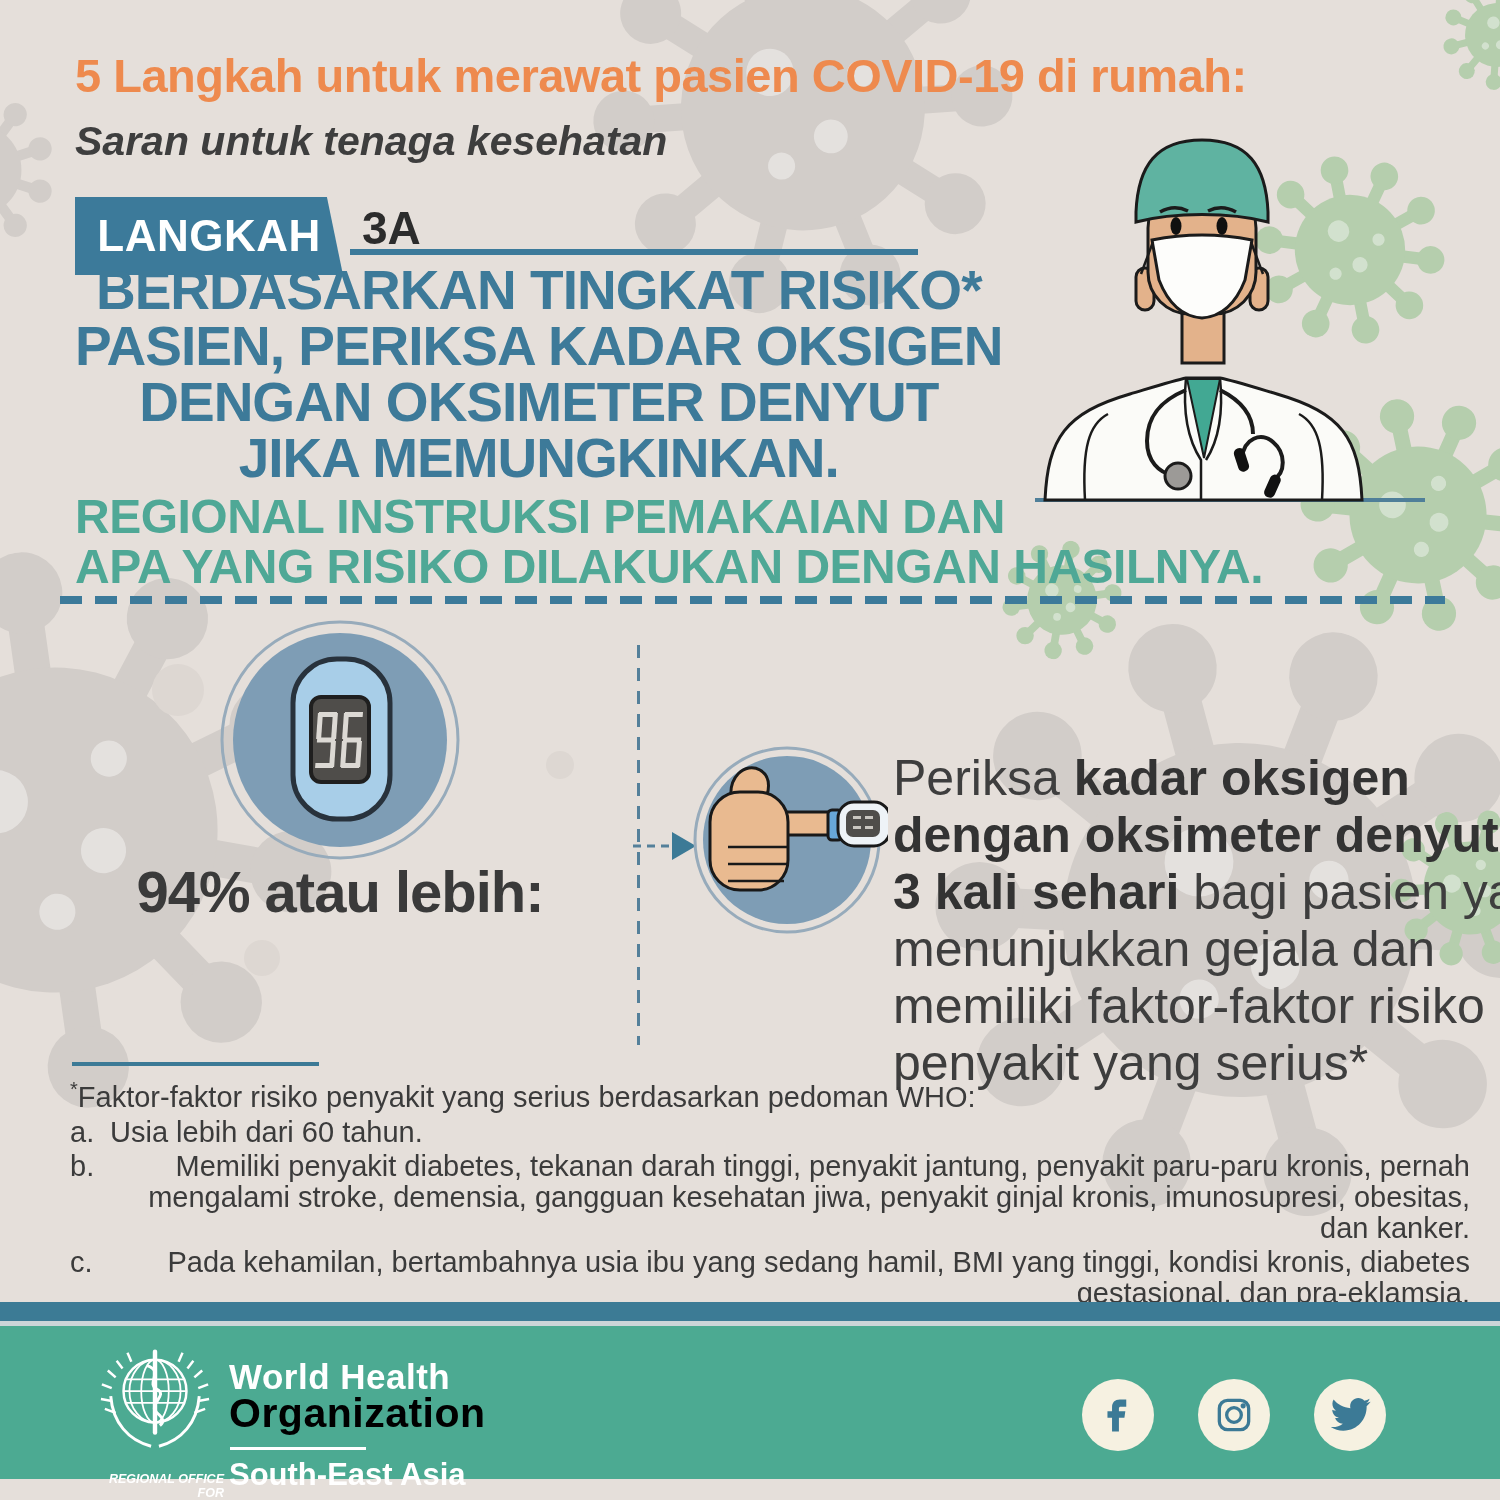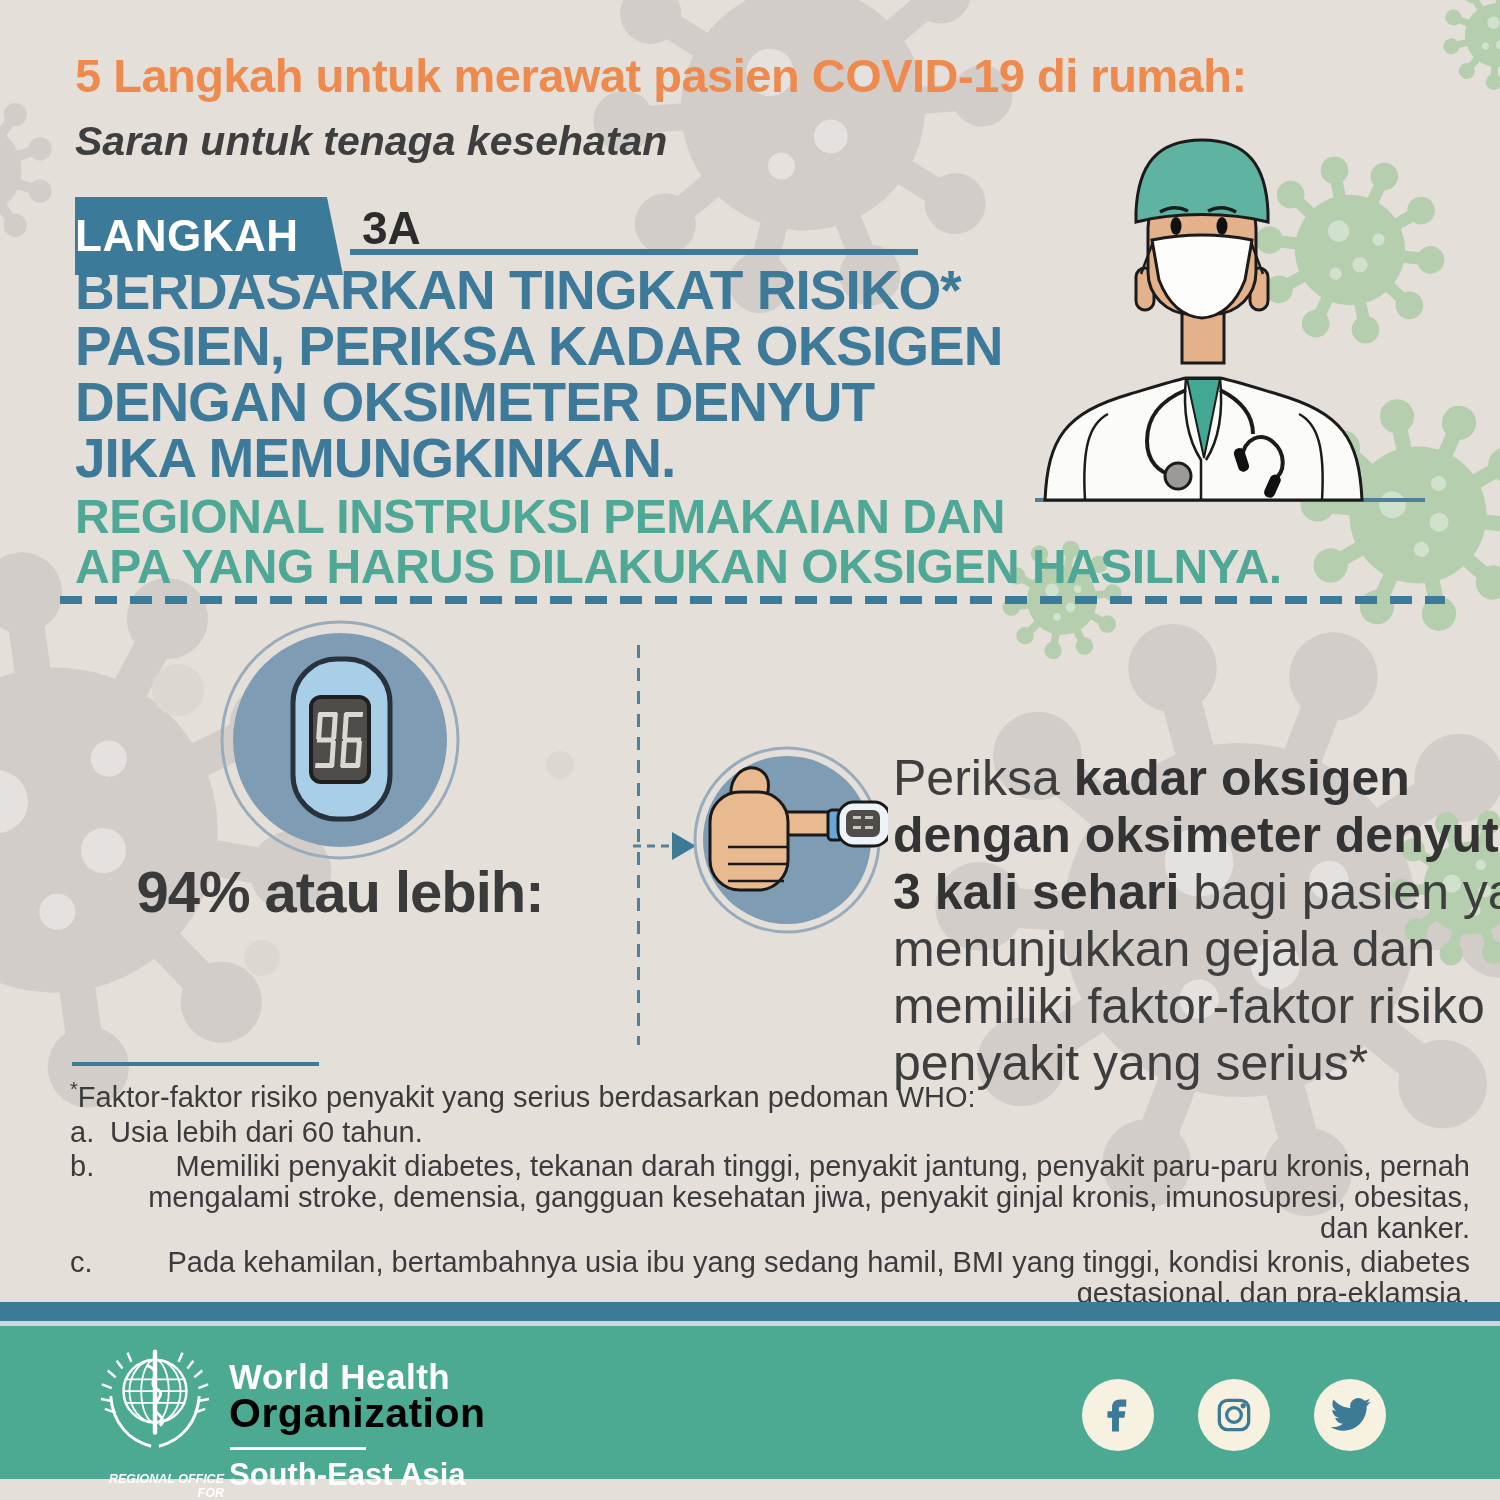--- a/index.html
+++ b/index.html
@@ -6,26 +6,26 @@
   .poster{position:relative;width:1500px;height:1500px;background:#e5dfda;overflow:hidden;
           font-family:"Liberation Sans", sans-serif;}
   .abs{position:absolute;}
   svg{display:block;}
 
   
   .title{left:75px;top:48px;font-size:47px;font-weight:bold;color:#ee8a4e;letter-spacing:-0.5px;white-space:nowrap;}
   .subtitle{left:75px;top:118px;font-size:41px;font-weight:bold;font-style:italic;color:#3e3e3e;white-space:nowrap;}
   .step-badge{left:75px;top:197px;width:268px;height:78px;background:#3c7a9a;
               clip-path:polygon(0 0,94% 0,100% 100%,0 100%);
-              display:flex;align-items:center;justify-content:flex-start;}
+              display:flex;align-items:center;justify-content:center;}
   .step-badge span{color:#ffffff;font-size:44px;font-weight:bold;letter-spacing:0.5px;}
   .step-number{left:362px;top:201px;font-size:46px;font-weight:bold;color:#2c2c2c;}
   .badge-underline{left:350px;top:249px;width:568px;height:6px;background:#3c7a9a;}
 
-  .heading{left:75px;top:262px;}
+  .heading{left:75px;top:262px;text-align:center;}
   .heading div{font-size:55px;line-height:56px;font-weight:bold;color:#3d7a99;letter-spacing:-1px;white-space:nowrap;}
   .subheading{left:75px;top:492px;}
   .subheading div{font-size:48px;line-height:50px;font-weight:bold;color:#4fa896;letter-spacing:-0.5px;white-space:nowrap;}
   .dashed-divider{left:60px;top:596px;width:1385px;height:8px;
       background:repeating-linear-gradient(90deg,#3c7a9a 0 22px,transparent 22px 35px);}
 
   
   .condition{left:30px;top:858px;width:620px;text-align:center;}
   .condition div{font-size:58px;line-height:67px;font-weight:bold;color:#3a3a3a;letter-spacing:-1px;white-space:nowrap;}
   .vdash{left:637px;top:645px;width:3px;height:400px;
@@ -148,21 +148,21 @@
   <div class="abs badge-underline"></div>
 
   <div class="abs heading">
     <div>BERDASARKAN TINGKAT RISIKO*</div>
     <div>PASIEN, PERIKSA KADAR OKSIGEN</div>
     <div>DENGAN OKSIMETER DENYUT</div>
     <div>JIKA MEMUNGKINKAN.</div>
   </div>
   <div class="abs subheading">
     <div>REGIONAL INSTRUKSI PEMAKAIAN DAN</div>
-    <div>APA YANG HARUS DILAKUKAN OKSIGEN HASILNYA.</div>
+    <div>APA YANG RISIKO DILAKUKAN DENGAN HASILNYA.</div>
   </div>
   <div class="abs dashed-divider"></div>
 
   <svg class="abs" width="510" height="380" viewBox="0 0 510 380" style="left:990px;top:128px">
     <line x1="45" y1="372" x2="435" y2="372" stroke="#4f7f99" stroke-width="4"></line>
 
     <path d="M55,372 C58,310 75,285 140,266 C170,257 186,252 196,250 L230,250 C241,252 257,257 287,266 C352,285 369,310 372,372 Z" fill="#fbfbf8" stroke="#1b1b1b" stroke-width="3"></path>
     <path d="M95,372 C92,320 99,296 118,286" fill="none" stroke="#1b1b1b" stroke-width="2.5"></path>
     <path d="M332,372 C335,320 328,296 309,286" fill="none" stroke="#1b1b1b" stroke-width="2.5"></path>
 

